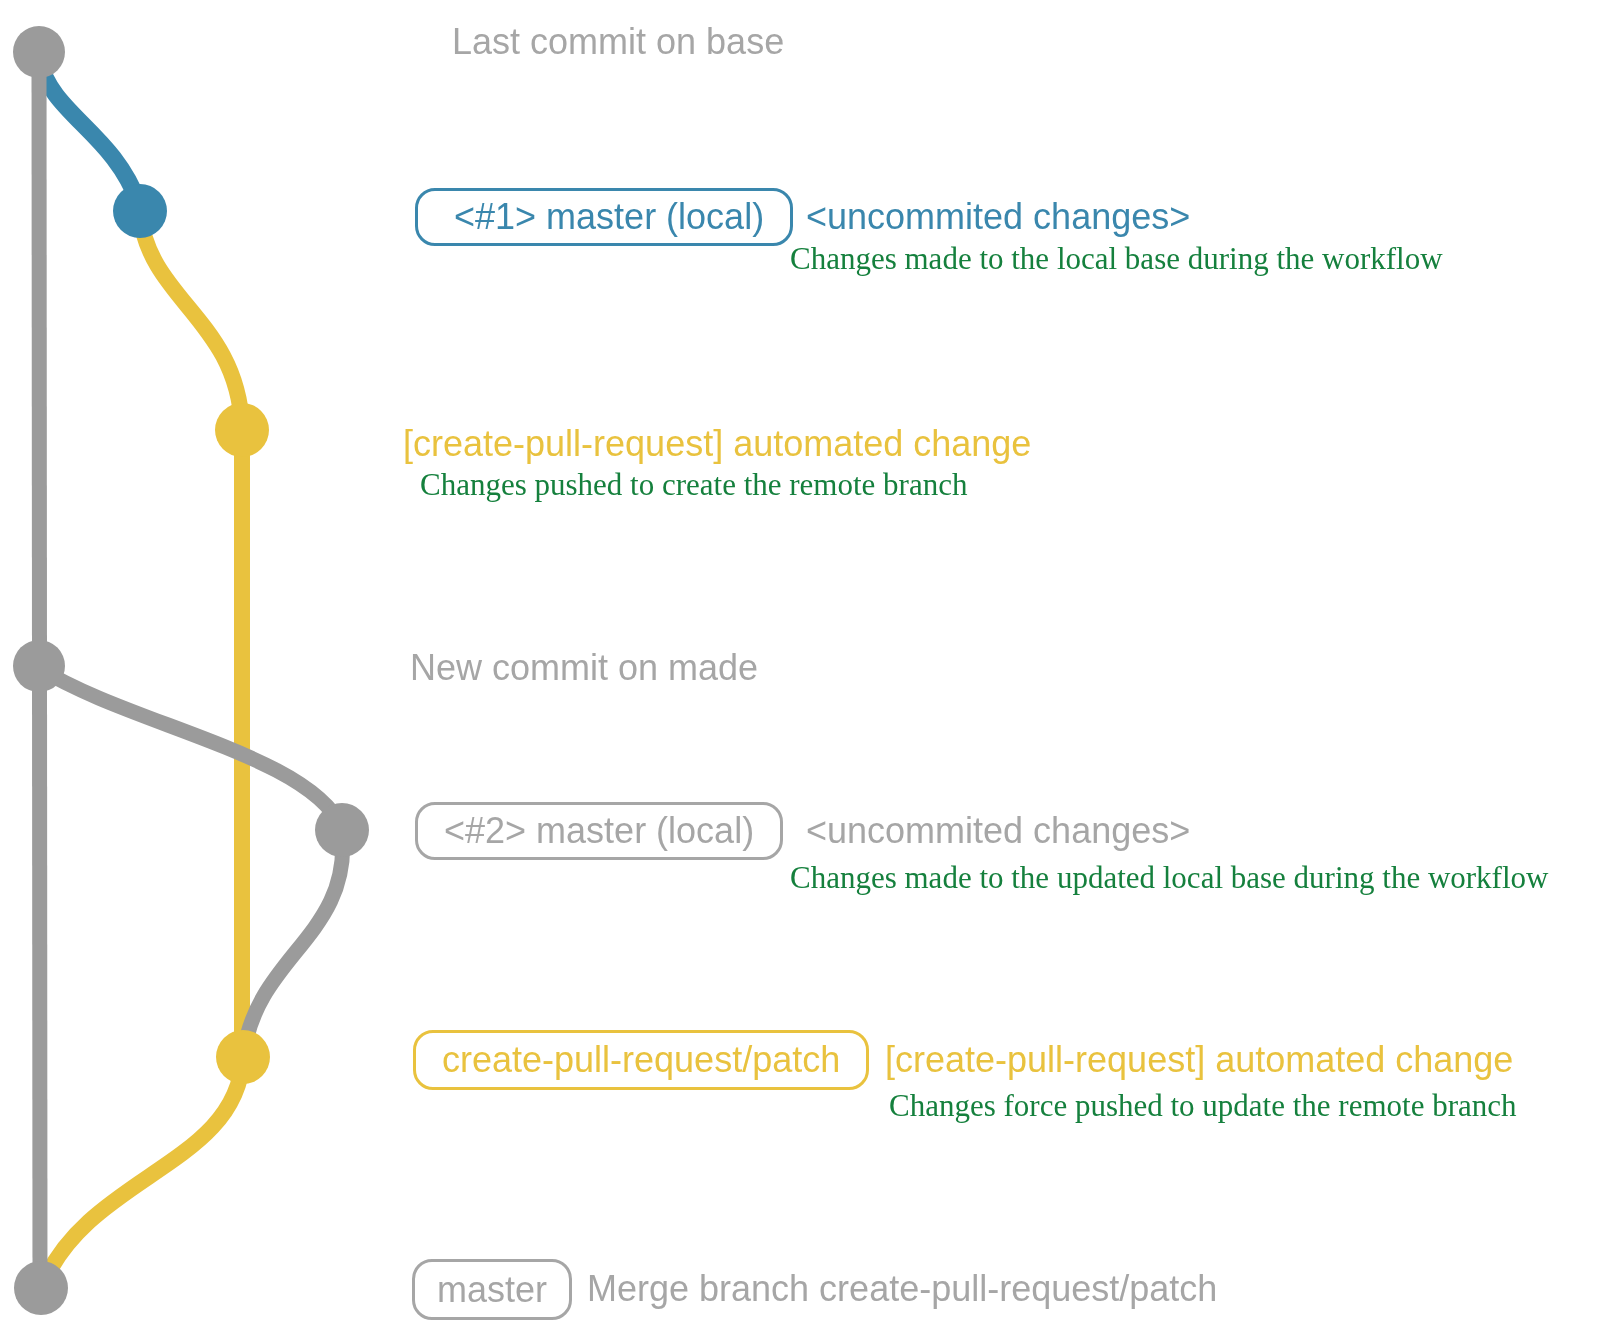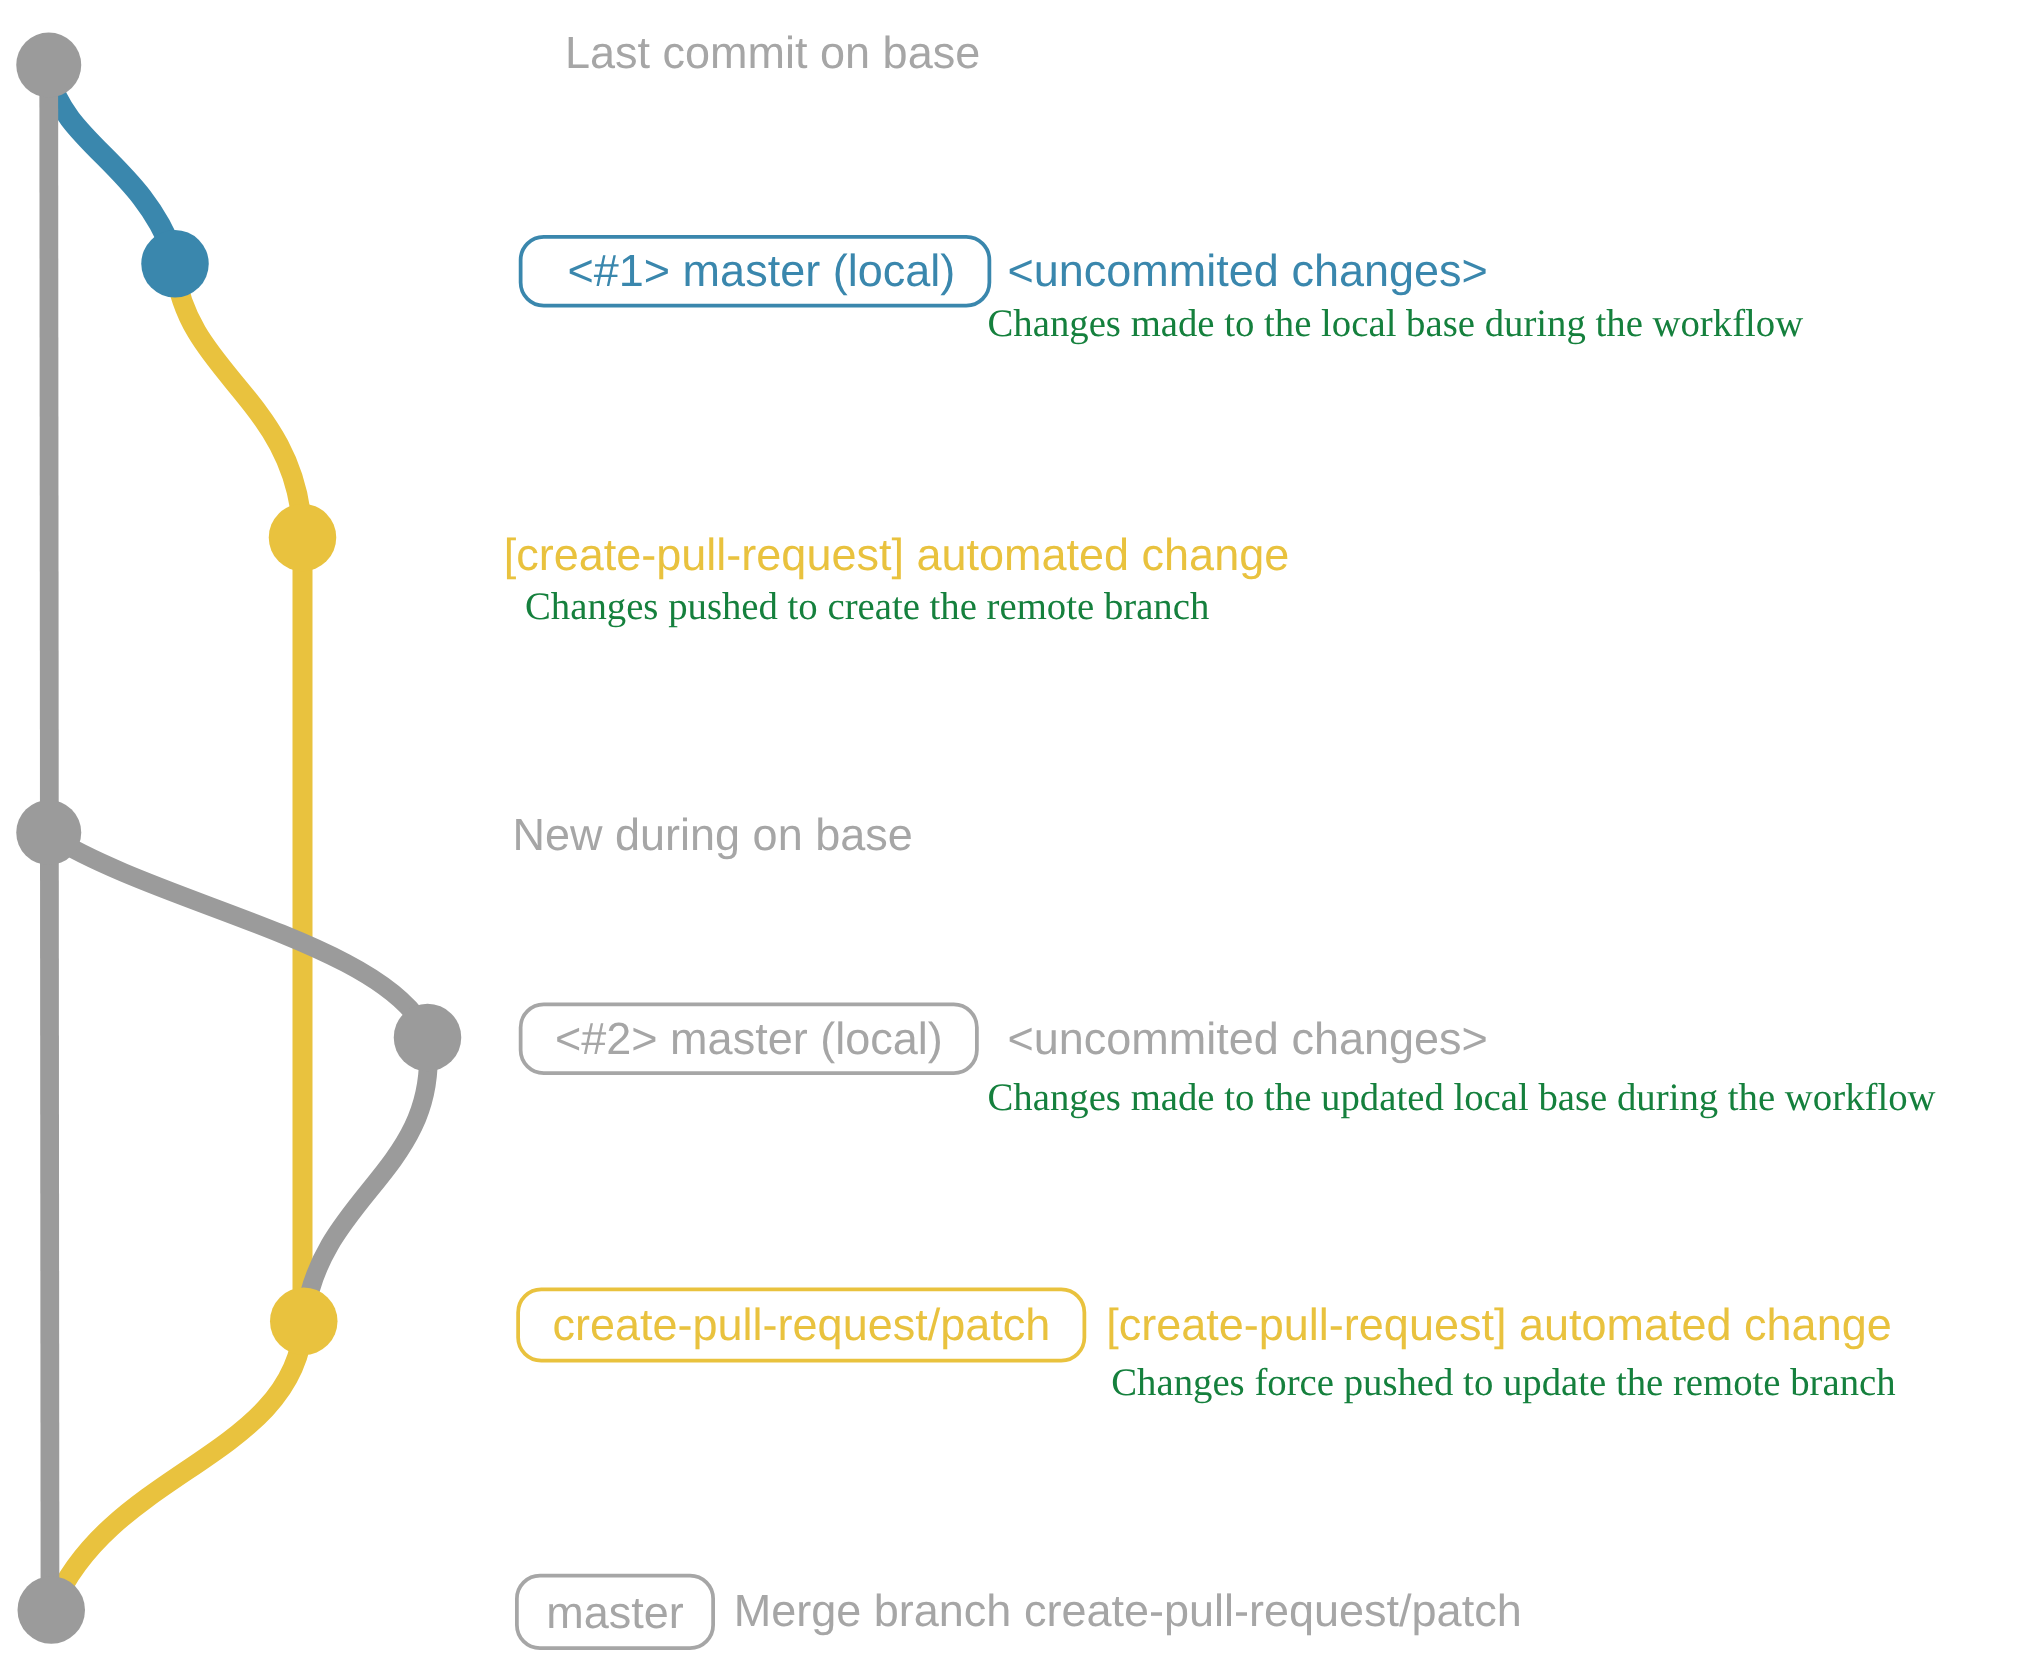--- a/index.html
+++ b/index.html
@@ -80,21 +80,21 @@
 
   <div class="abs heading-gray" style="left:410px; top:20px;margin-left:42px;">Last commit on base</div>
 
   <div class="abs badge blue" style="left:415px; top:188px;padding-left:36px;">&lt;#1&gt; master (local)</div>
   <div class="abs note blue" style="left:806px; top:195px;">&lt;uncommited changes&gt;</div>
   <div class="abs desc" style="left:790px; top:240px;">Changes made to the local base during the workflow</div>
 
   <div class="abs note yellow" style="left:403px; top:422px;">[create-pull-request] automated change</div>
   <div class="abs desc" style="left:420px; top:466px;">Changes pushed to create the remote branch</div>
 
-  <div class="abs heading-gray" style="left:410px; top:646px;">New during on base</div>
+  <div class="abs heading-gray" style="left:410px; top:646px;">New commit on made</div>
 
   <div class="abs badge gray" style="left:415px; top:802px;">&lt;#2&gt; master (local)</div>
   <div class="abs note gray" style="left:806px; top:809px;">&lt;uncommited changes&gt;</div>
   <div class="abs desc" style="left:790px; top:859px;">Changes made to the updated local base during the workflow</div>
 
   <div class="abs badge yellow" style="left:413px; top:1030px; height:60px;">create-pull-request/patch</div>
   <div class="abs note yellow" style="left:885px; top:1038px;">[create-pull-request] automated change</div>
   <div class="abs desc" style="left:877px; top:1087px;margin-left:12px;">Changes force pushed to update the remote branch</div>
 
   <div class="abs heading-gray" style="left:587px; top:1267px;">Merge branch create-pull-request/patch</div>

